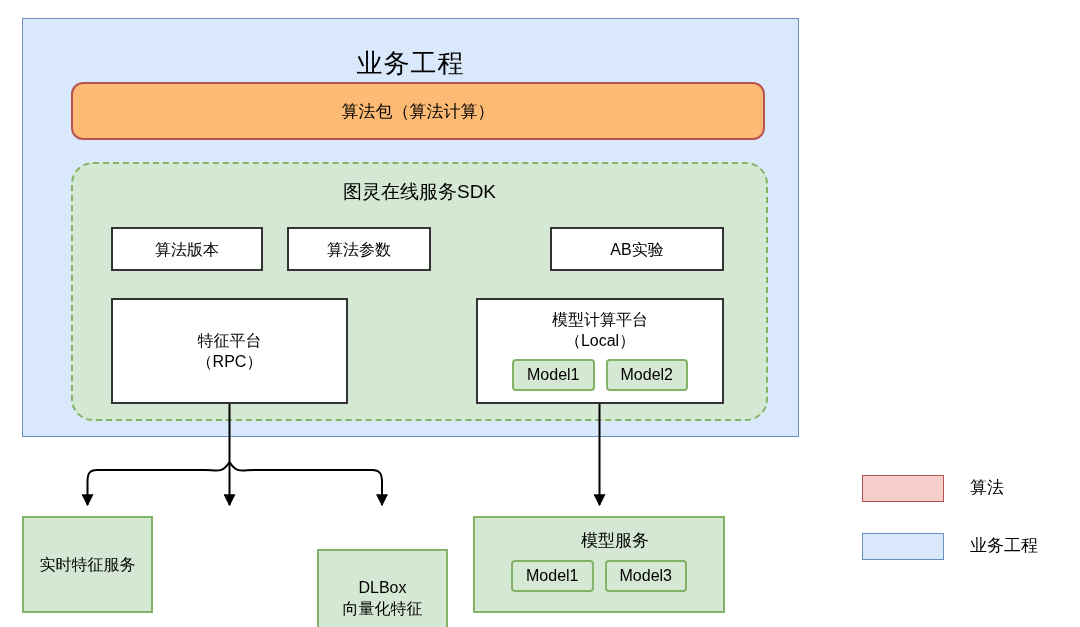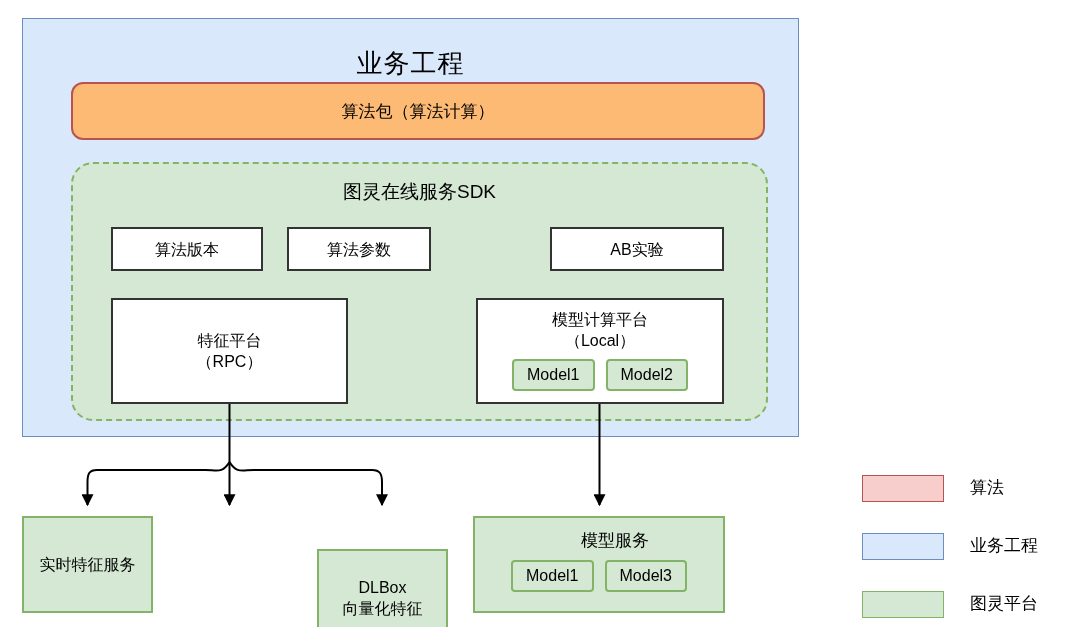--- a/index.html
+++ b/index.html
@@ -146,24 +146,20 @@
 
   <div class="legend">
     <div class="legend-row">
       <span class="swatch sw-algo"></span>
       <span class="legend-label">算法</span>
     </div>
     <div class="legend-row">
       <span class="swatch sw-biz"></span>
       <span class="legend-label">业务工程</span>
     </div>
-    <div class="legend-row">
-      <span class="swatch sw-tl"></span>
-      <span class="legend-label">图灵平台</span>
-    </div>
   </div>
 
   <svg class="edges" viewBox="0 0 1080 627">
     <defs>
       <marker id="arrow" viewBox="0 0 10 10" refX="9" refY="5" markerWidth="6" markerHeight="6" orient="auto-start-reverse">
         <path d="M 0 0 L 10 5 L 0 10 z" fill="#000000"></path>
       </marker>
     </defs>
 
     <path d="M 229.5 404 L 229.5 462" stroke="#000000" stroke-width="2" fill="none"></path>

